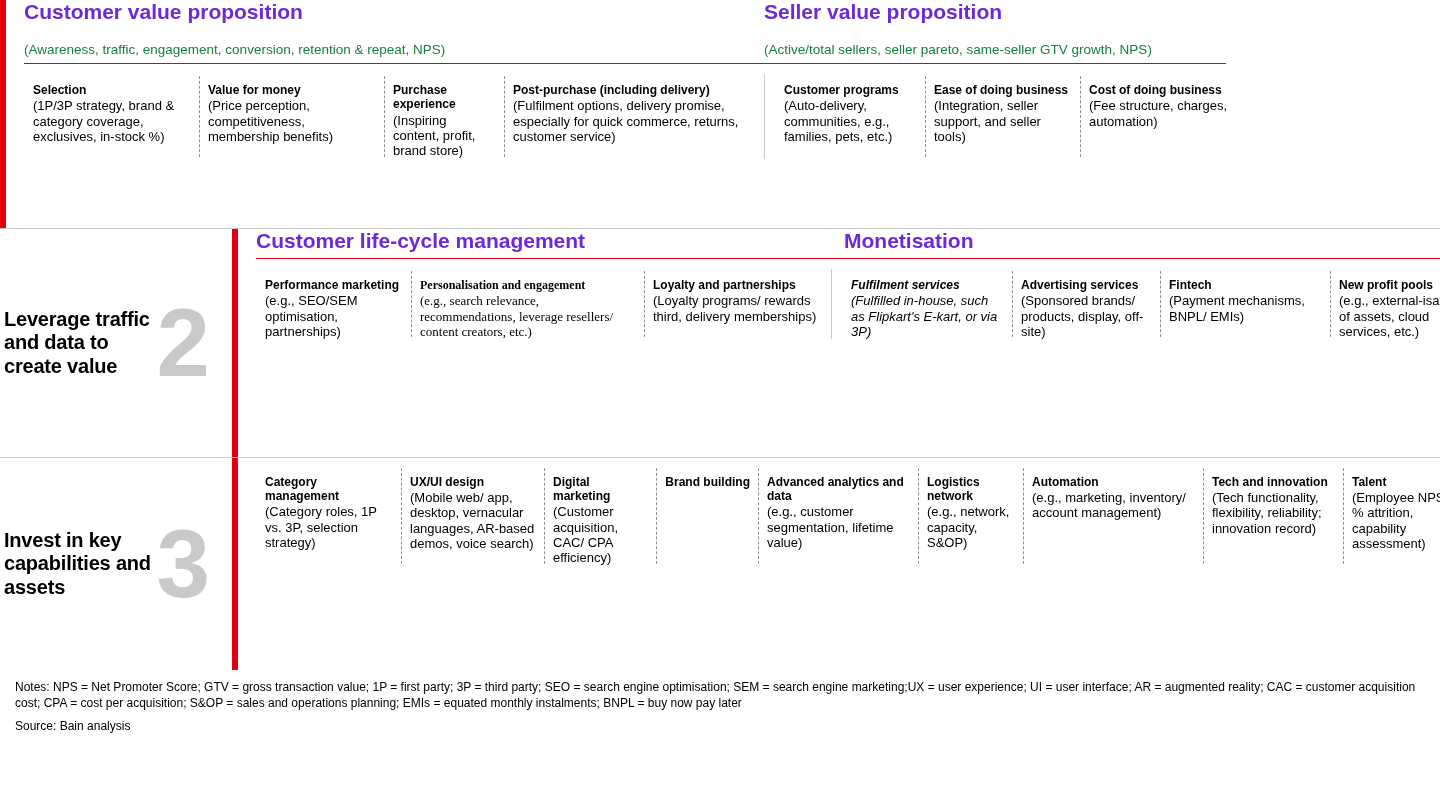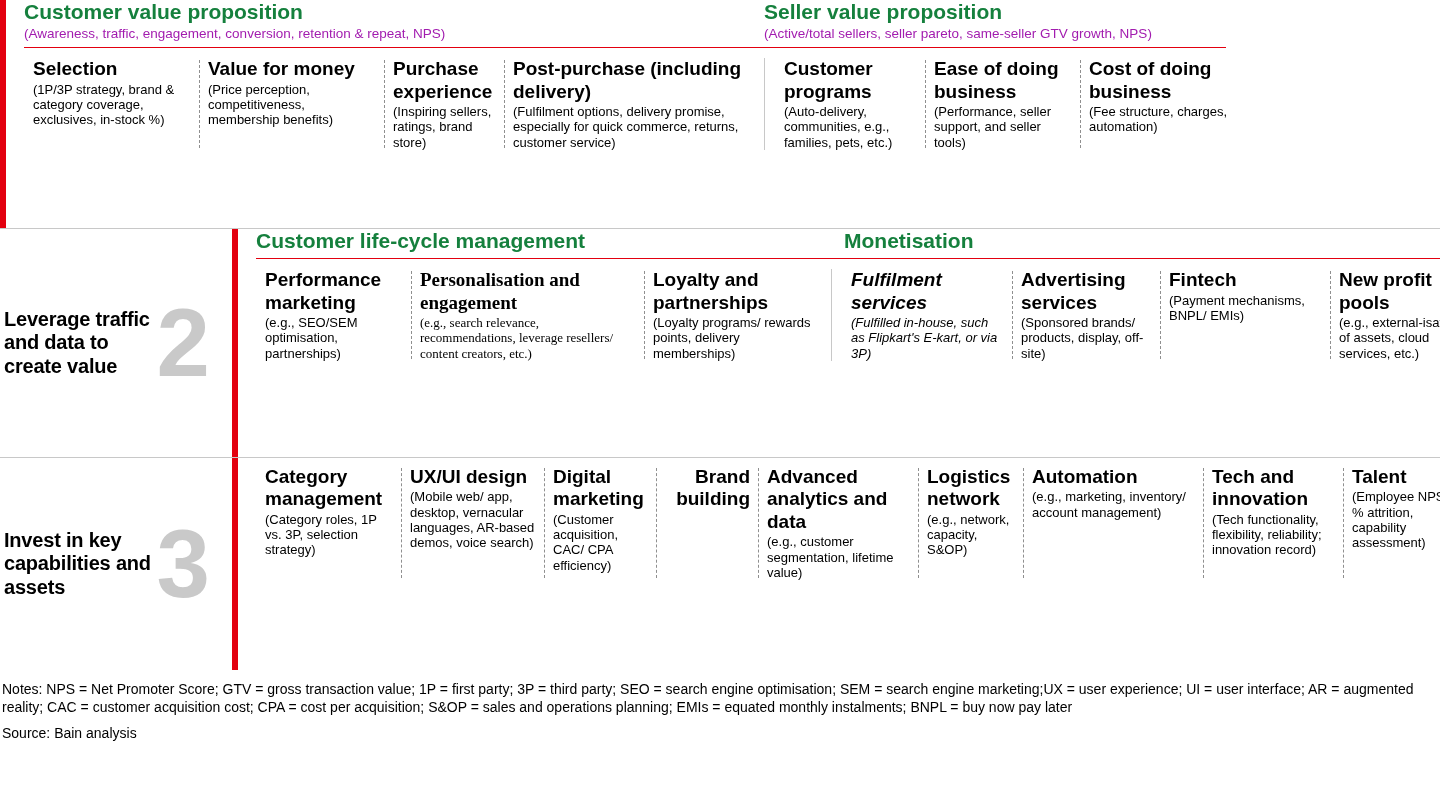--- a/index.html
+++ b/index.html
@@ -74,28 +74,28 @@
     display: flex;
     width: 100%;
   }
   .ghead {
     padding-bottom: 2px;
   }
   .ghead h2 {
     margin: 0;
     font-size: 21px;
     font-weight: bold;
-    color: #15803d;
+    color: #6d28d9;
     line-height: 1.15;
   }
   .ghead .gsub {
     font-size: 13.5px;
     line-height: 1.2;
-    margin-top: 2px;
-    color: #a21caf;
+    margin-top: 18px;
+    color: #15803d;
   }
   .ghead .rule {
     border-bottom: 1.5px solid #e3000f;
     margin-top: 5px;
     margin-bottom: 0;
   }
 
   
   .cols {
     display: flex;
@@ -112,39 +112,40 @@
   }
   .col .vline {
     position: absolute;
     left: 0;
     top: 2px;
     bottom: 2px;
     width: 1px;
     border-left: 1px dashed #8f8f8f;
   }
   .col .ctitle {
-    font-size: 19px;
+    font-size: 12px;
     font-weight: bold;
     line-height: 1.18;
+    margin-top: 9px;
   }
   .col .cbody {
     font-size: 13px;
     line-height: 1.18;
     margin-top: 1px;
   }
   .groupsplit {
     width: 1px;
     background: #c8c8c8;
     margin: 0 10px 0 2px;
   }
 
   
   .footer {
-    padding: 0 2px;
-    font-size: 14px;
+    padding: 0 15px;
+    font-size: 12px;
     line-height: 1.32;
   }
   .footer .src { margin-top: 7px; }
 </style>
 </head>
 <body>
 
 <div class="page">
   <div id="rows-container">
       <div class="row" style="height: 228px;">
@@ -169,38 +170,38 @@
                 <div class="cbody">(1P/3P strategy, brand &amp; category coverage, exclusives, in-stock %)</div>
               </div>
               <div class="col" style="width: 185px; flex: 0 0 185px;">
                 <div class="vline"></div>
                 <div class="ctitle">Value for money</div>
                 <div class="cbody">(Price perception, competitiveness, membership benefits)</div>
               </div>
               <div class="col" style="width: 120px; flex: 0 0 120px;">
                 <div class="vline"></div>
                 <div class="ctitle">Purchase experience</div>
-                <div class="cbody">(Inspiring sellers, ratings, brand store)</div>
+                <div class="cbody">(Inspiring content, profit, brand store)</div>
               </div>
               <div class="col" style="width: 258px; flex: 0 0 258px;">
                 <div class="vline"></div>
                 <div class="ctitle">Post-purchase (including delivery)</div>
                 <div class="cbody">(Fulfilment options, delivery promise, especially for quick commerce, returns, customer service)</div>
               </div>
             </div>
             <div class="groupsplit"></div>
             <div class="colgroup">
               <div class="col first" style="width: 150px; flex: 0 0 150px;">
                 <div class="ctitle">Customer programs</div>
                 <div class="cbody">(Auto-delivery, communities, e.g., families, pets, etc.)</div>
               </div>
               <div class="col" style="width: 155px; flex: 0 0 155px;">
                 <div class="vline"></div>
                 <div class="ctitle">Ease of doing business</div>
-                <div class="cbody">(Performance, seller support, and seller tools)</div>
+                <div class="cbody">(Integration, seller support, and seller tools)</div>
               </div>
               <div class="col" style="width: 155px; flex: 0 0 155px;">
                 <div class="vline"></div>
                 <div class="ctitle">Cost of doing business</div>
                 <div class="cbody">(Fee structure, charges, automation)</div>
               </div>
             </div>
           </div>
         </div>
       </div>
@@ -229,21 +230,21 @@
                 <div class="cbody">(e.g., SEO/SEM optimisation, partnerships)</div>
               </div>
               <div class="col" style="width: 233px; flex: 0 0 233px; font-family: Liberation Serif, serif;">
                 <div class="vline"></div>
                 <div class="ctitle">Personalisation and engagement</div>
                 <div class="cbody">(e.g., search relevance, recommendations, leverage resellers/ content creators, etc.)</div>
               </div>
               <div class="col" style="width: 185px; flex: 0 0 185px;">
                 <div class="vline"></div>
                 <div class="ctitle">Loyalty and partnerships</div>
-                <div class="cbody">(Loyalty programs/ rewards points, delivery memberships)</div>
+                <div class="cbody">(Loyalty programs/ rewards third, delivery memberships)</div>
               </div>
             </div>
             <div class="groupsplit"></div>
             <div class="colgroup">
               <div class="col first" style="width: 170px; flex: 0 0 170px; font-style: italic;">
                 <div class="ctitle">Fulfilment services</div>
                 <div class="cbody">(Fulfilled in-house, such as Flipkart's E-kart, or via 3P)</div>
               </div>
               <div class="col" style="width: 148px; flex: 0 0 148px;">
                 <div class="vline"></div>

